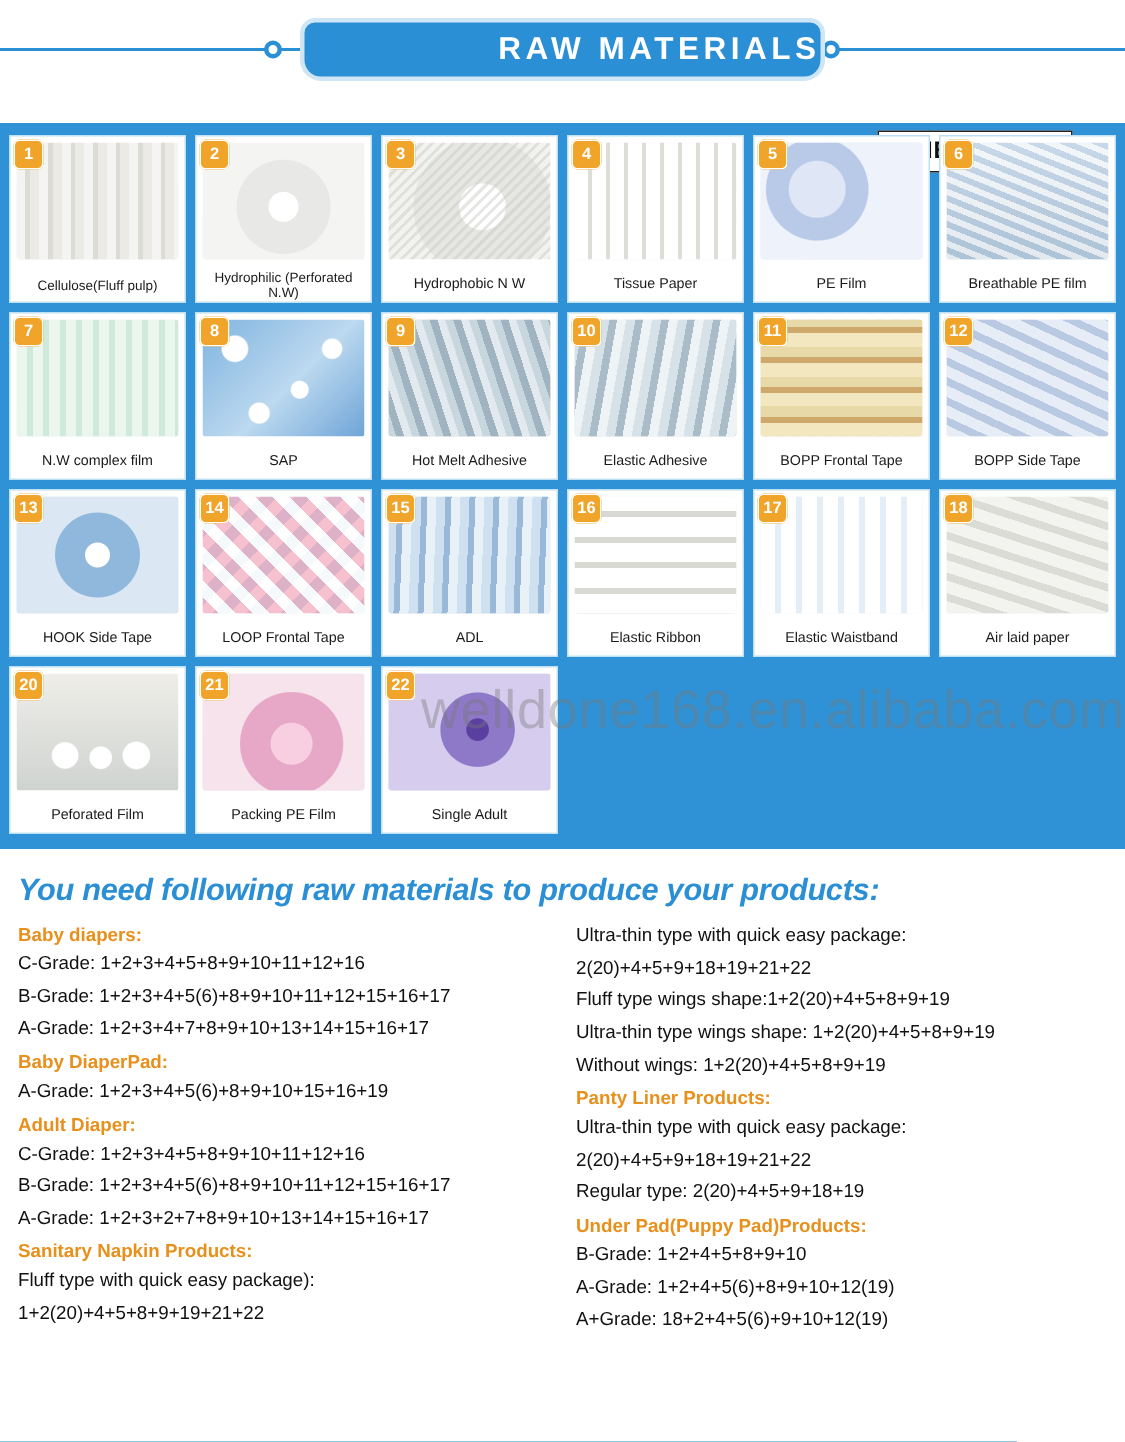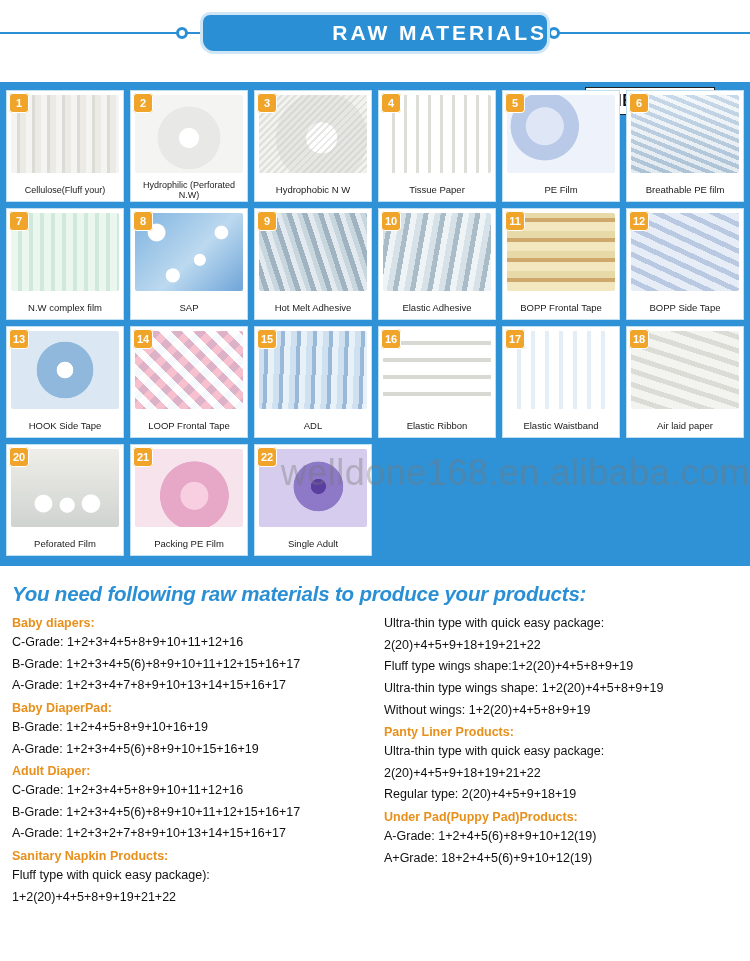--- a/index.html
+++ b/index.html
@@ -302,21 +302,21 @@
     <span>RAW MATERIALS</span>
   </div>
   <div class="view-more">+VIEW MORE</div>
 </div>
 
 <div class="grid-panel">
   <div class="grid" id="material-grid">
       <div class="card">
         <div class="badge">1</div>
         <div class="thumb t-rolls-white"></div>
-        <div class="label two-line">Cellulose(Fluff your)</div>
+        <div class="label two-line">Cellulose(Fluff pulp)</div>
       </div>
       <div class="card">
         <div class="badge">2</div>
         <div class="thumb t-roll-white"></div>
         <div class="label two-line">Hydrophilic (Perforated N.W)</div>
       </div>
       <div class="card">
         <div class="badge">3</div>
         <div class="thumb t-nw-white"></div>
         <div class="label">Hydrophobic N W</div>
@@ -420,21 +420,20 @@
 <div class="lists">
   <div class="col" id="left-col">
       <div class="grp">
         <div class="grp-head">Baby diapers:</div>
         <div class="line">C-Grade: 1+2+3+4+5+8+9+10+11+12+16</div>
         <div class="line">B-Grade: 1+2+3+4+5(6)+8+9+10+11+12+15+16+17</div>
         <div class="line">A-Grade: 1+2+3+4+7+8+9+10+13+14+15+16+17</div>
       </div>
       <div class="grp">
         <div class="grp-head">Baby DiaperPad:</div>
-        <div class="line">B-Grade: 1+2+4+5+8+9+10+16+19</div>
         <div class="line">A-Grade: 1+2+3+4+5(6)+8+9+10+15+16+19</div>
       </div>
       <div class="grp">
         <div class="grp-head">Adult Diaper:</div>
         <div class="line">C-Grade: 1+2+3+4+5+8+9+10+11+12+16</div>
         <div class="line">B-Grade: 1+2+3+4+5(6)+8+9+10+11+12+15+16+17</div>
         <div class="line">A-Grade: 1+2+3+2+7+8+9+10+13+14+15+16+17</div>
       </div>
       <div class="grp">
         <div class="grp-head">Sanitary Napkin Products:</div>
@@ -451,17 +450,18 @@
         <div class="line">Without wings: 1+2(20)+4+5+8+9+19</div>
       </div>
       <div class="grp">
         <div class="grp-head">Panty Liner Products:</div>
         <div class="line">Ultra-thin type with quick easy package:</div>
         <div class="line">2(20)+4+5+9+18+19+21+22</div>
         <div class="line">Regular type: 2(20)+4+5+9+18+19</div>
       </div>
       <div class="grp">
         <div class="grp-head">Under Pad(Puppy Pad)Products:</div>
+        <div class="line">B-Grade: 1+2+4+5+8+9+10</div>
         <div class="line">A-Grade: 1+2+4+5(6)+8+9+10+12(19)</div>
         <div class="line">A+Grade: 18+2+4+5(6)+9+10+12(19)</div>
       </div>
     </div>
 </div>
 
 </body></html>

